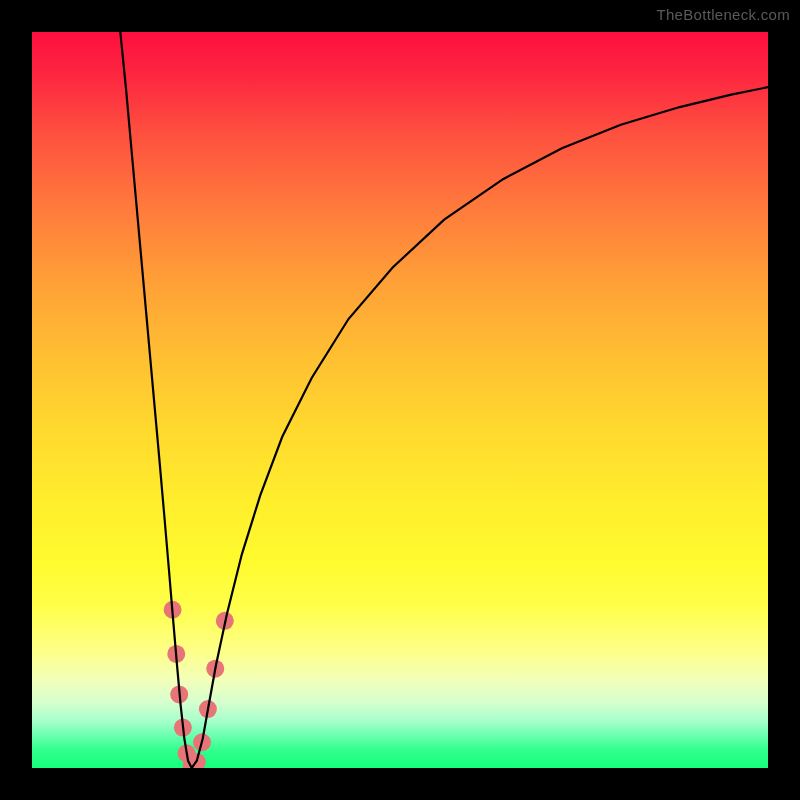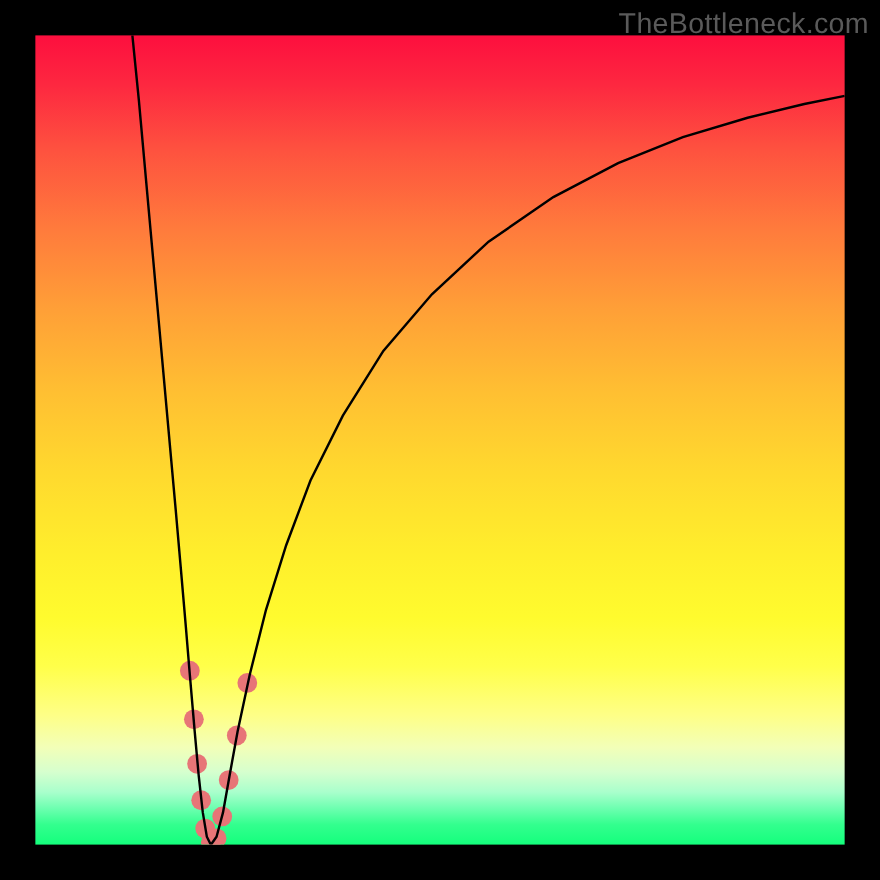--- a/index.html
+++ b/index.html
@@ -46,21 +46,21 @@
       #6dffb0 95.5%,
       #33ff8e 97.5%,
       #14ff7c 100%
     );
   }
   .watermark {
     position: absolute;
     top: 6px;
     right: 10px;
     color: #5a5a5a;
-    font-size: 26px;
+    font-size: 15px;
     font-weight: 500;
     letter-spacing: 0.3px;
     user-select: none;
   }
   svg.curve {
     position: absolute;
     left: 0; top: 0;
     width: 736px; height: 736px;
   }
 </style>

